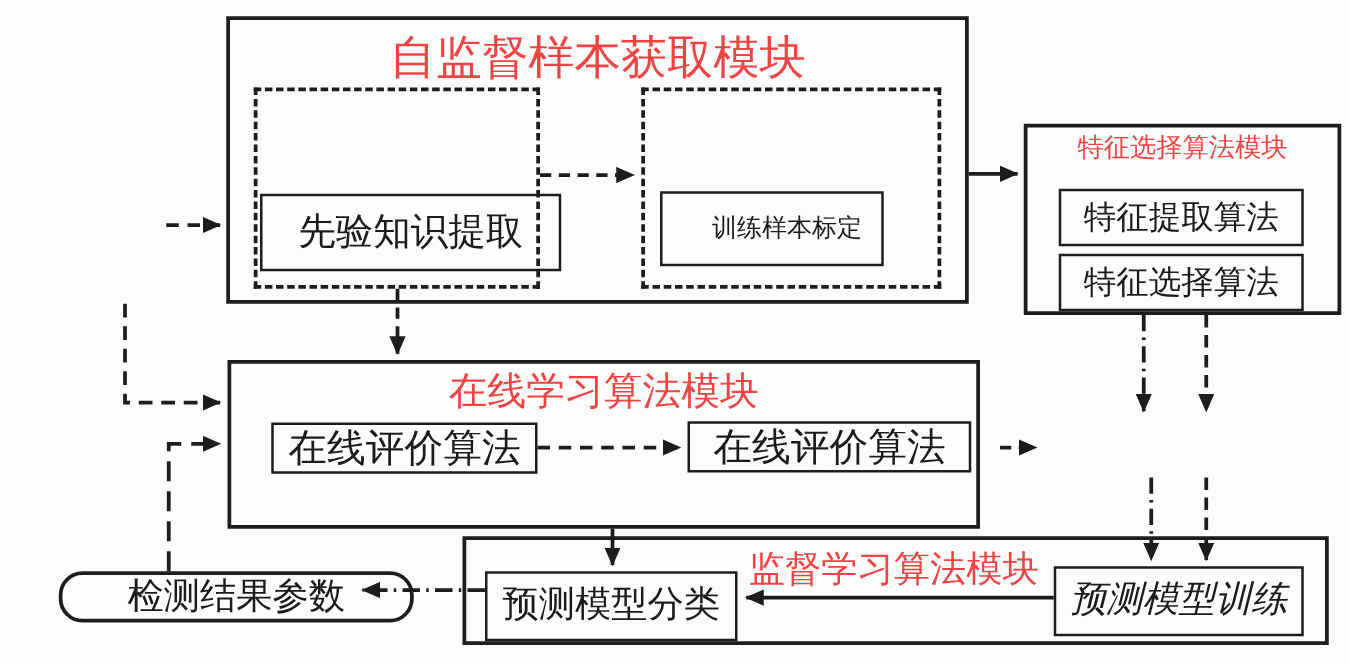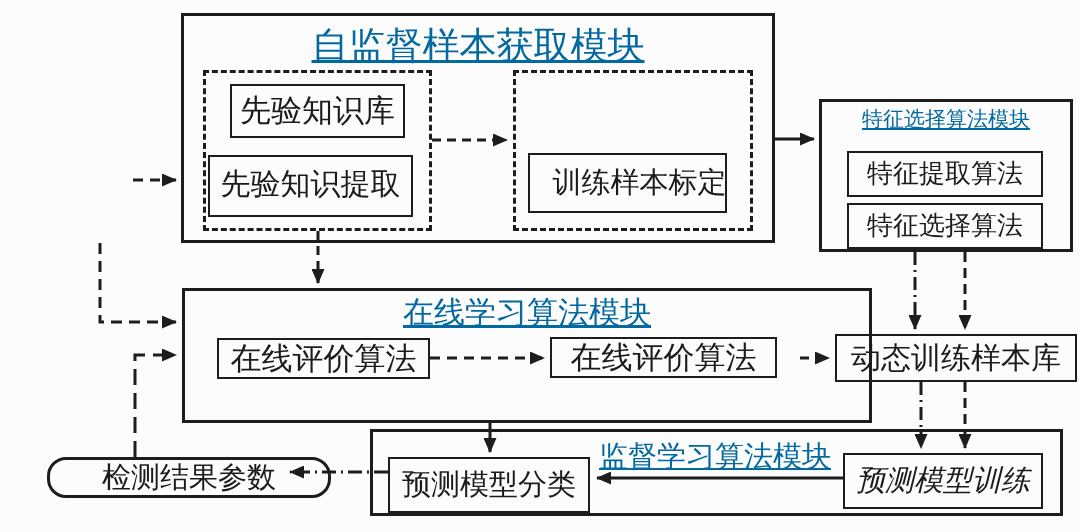--- a/index.html
+++ b/index.html
@@ -26,22 +26,21 @@
   .inner{border-width:2px;}
   .dashedbox{
     position:absolute;
     border:3px dashed #1d1d1d;
     box-sizing:border-box;
     background:transparent;
   }
   .module-title{
     position:absolute;
     white-space:nowrap;
-    color:#0369a1;
-    text-decoration:underline;
+    color:#ef4444;
   }
   .t-self{left:0;right:0;top:9px;text-align:center;font-size:37px;}
   .t-feat{left:0;right:0;top:5px;text-align:center;font-size:21px;}
   .t-online{left:0;right:0;top:4px;text-align:center;font-size:31px;}
   .t-sup{left:226px;top:8px;font-size:29px;}
   .input-text{font-size:34px;line-height:44px;}
 </style>
 </head>
 <body>
 
@@ -84,39 +83,37 @@
       <path d="M388,472 H290" stroke-dasharray="14,5,2,5" marker-end="url(#arr)"></path>
     </g>
   </svg>
 
 
   <div class="box" style="left:181px;top:13px;width:594px;height:230px;justify-content:flex-start;align-items:flex-start;">
     <div class="module-title t-self">自监督样本获取模块</div>
   </div>
 
   <div class="dashedbox" style="left:203px;top:70px;width:229px;height:161px;"></div>
-  <div class="box inner" style="left:230px;top:84px;width:175px;height:54px;font-size:31px;">先验知识库</div>
-  <div class="box inner" style="left:208px;top:155px;width:205px;height:62px;font-size:30px;font-family:Liberation Mono, monospace;">先验知识提取</div>
+  <div class="box inner" style="left:208px;top:155px;width:241px;height:62px;font-size:30px;">先验知识提取</div>
 
   <div class="dashedbox" style="left:513px;top:70px;width:240px;height:161px;"></div>
-  <div class="box inner" style="left:528px;top:153px;width:199px;height:60px;font-size:29px;padding-left:24px;">训练样本标定</div>
+  <div class="box inner" style="left:528px;top:153px;width:179px;height:60px;font-size:20px;padding-left:24px;">训练样本标定</div>
 
   <div class="box" style="left:819px;top:99px;width:254px;height:153px;">
     <div class="module-title t-feat">特征选择算法模块</div>
   </div>
   <div class="box inner" style="left:847px;top:151px;width:196px;height:46px;font-size:26px;">特征提取算法</div>
   <div class="box inner" style="left:847px;top:203px;width:196px;height:46px;font-size:26px;">特征选择算法</div>
 
-  <div class="box" style="left:182px;top:288px;width:690px;height:135px;">
+  <div class="box" style="left:182px;top:288px;width:602px;height:135px;">
     <div class="module-title t-online">在线学习算法模块</div>
   </div>
   <div class="box inner" style="left:217px;top:338px;width:213px;height:41px;font-size:31px;">在线评价算法</div>
   <div class="box inner" style="left:550px;top:337px;width:227px;height:41px;font-size:31px;">在线评价算法</div>
 
-  <div class="box" style="left:835px;top:334px;width:242px;height:48px;font-size:30px;border-width:2px;">动态训练样本库</div>
 
   <div class="box" style="left:370px;top:429px;width:693px;height:87px;">
     <div class="module-title t-sup">监督学习算法模块</div>
   </div>
   <div class="box inner" style="left:388px;top:457px;width:202px;height:56px;font-size:29px;">预测模型分类</div>
   <div class="box inner" style="left:843px;top:453px;width:200px;height:56px;font-size:29px;font-style:italic;">预测模型训练</div>
 
   <div class="box" style="left:47px;top:457px;width:284px;height:41px;font-size:29px;border-radius:19px;">检测结果参数</div>
 
 </div>

